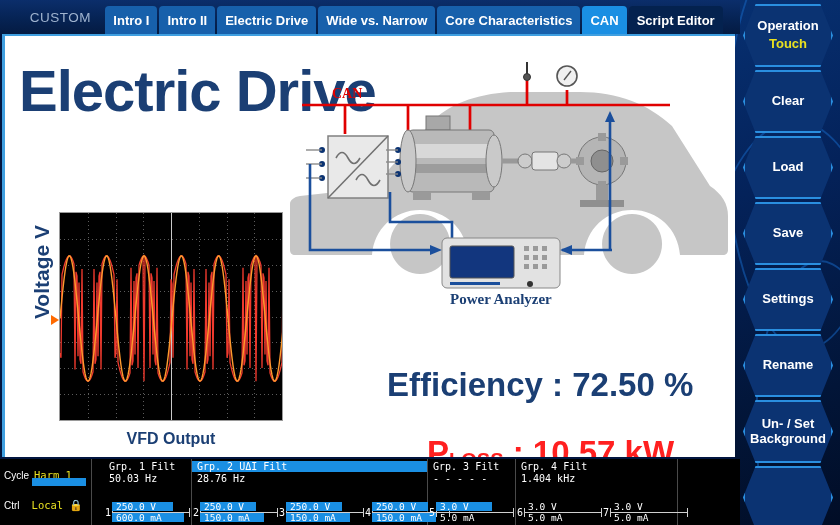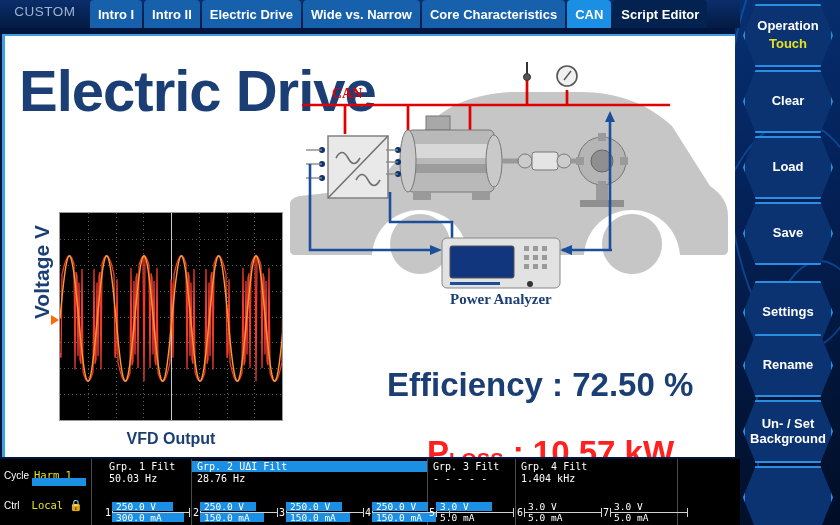--- a/index.html
+++ b/index.html
@@ -11,23 +11,23 @@
   #app { position:relative; width:840px; height:525px; background:#02153f; overflow:hidden; }
 
   
   .side-bg { position:absolute; right:0; top:0; width:105px; height:525px;
              background:linear-gradient(160deg,#073071 0%,#04225a 35%,#021538 75%,#010d26 100%);
              overflow:hidden; }
   .side-bg .swoosh { position:absolute; border:2px solid #1565c0; border-radius:50%;
                      opacity:.55; }
 
   
-  .tabbar { position:absolute; left:0; top:0; width:740px; height:28px;
+  .tabbar { position:absolute; left:0; top:0; width:740px; height:34px;
             background:linear-gradient(180deg,#0b2e6b 0%,#062354 55%,#041b42 100%);
-            display:flex; align-items:flex-end; }
+            display:flex; align-items:flex-end;justify-content:center; }
   .custom-label { width:90px; text-align:center; color:#9fb3cf; font-size:13.5px;
                   letter-spacing:.5px; padding-bottom:9px; font-weight:400; }
   .tab { height:28px; margin-right:2px; padding:0 8px;
          display:flex; align-items:center; justify-content:center;
          background:#1760ab; color:#ffffff; font-size:13px; font-weight:bold;
          border-radius:4px 4px 0 0; white-space:nowrap; line-height:1; }
   .tab.sel { background:#1a8fe3; }
   .tab.active { background:#04224f; }
 
   
@@ -336,21 +336,21 @@
             <div class="ch">
               <span class="ch-num">1</span>
               <div class="ch-bars">
                 <div class="ch-line"></div>
                 <div class="bar">
                   <div class="fill" style="width:78%"></div>
                   <div class="txt">250.0 V</div>
                 </div>
                 <div class="bar b2">
                   <div class="fill" style="width:92%"></div>
-                  <div class="txt">300.0 mA</div>
+                  <div class="txt">600.0 mA</div>
                 </div>
               </div>
             </div>
           </div>
         </div>
         <div class="sb-col grp" style="width: 236px;">
           <div class="grp-hd hl" style="width: 100%;">Grp.  2 UΔI  Filt</div>
           <div class="grp-freq">28.76   Hz</div>
           <div class="ch-row">
             <div class="ch">
@@ -455,20 +455,20 @@
   </div>
 
   <div class="keys">
     <div class="key" style="top:4px;">
       <span>Operation</span>
       <span class="sub2">Touch</span>
     </div>
     <div class="key" style="top:70px;">Clear</div>
     <div class="key" style="top:136px;">Load</div>
     <div class="key" style="top:202px;">Save</div>
-    <div class="key" style="top:268px;margin-top:13px;">Settings</div>
+    <div class="key" style="top:268px;">Settings</div>
     <div class="key" style="top:334px;">Rename</div>
     <div class="key" style="top:400px; white-space:pre-line;">Un- / Set
 Background</div>
     <div class="key empty" style="top:466px;"></div>
   </div>
 
 </div>
 
 </body></html>

